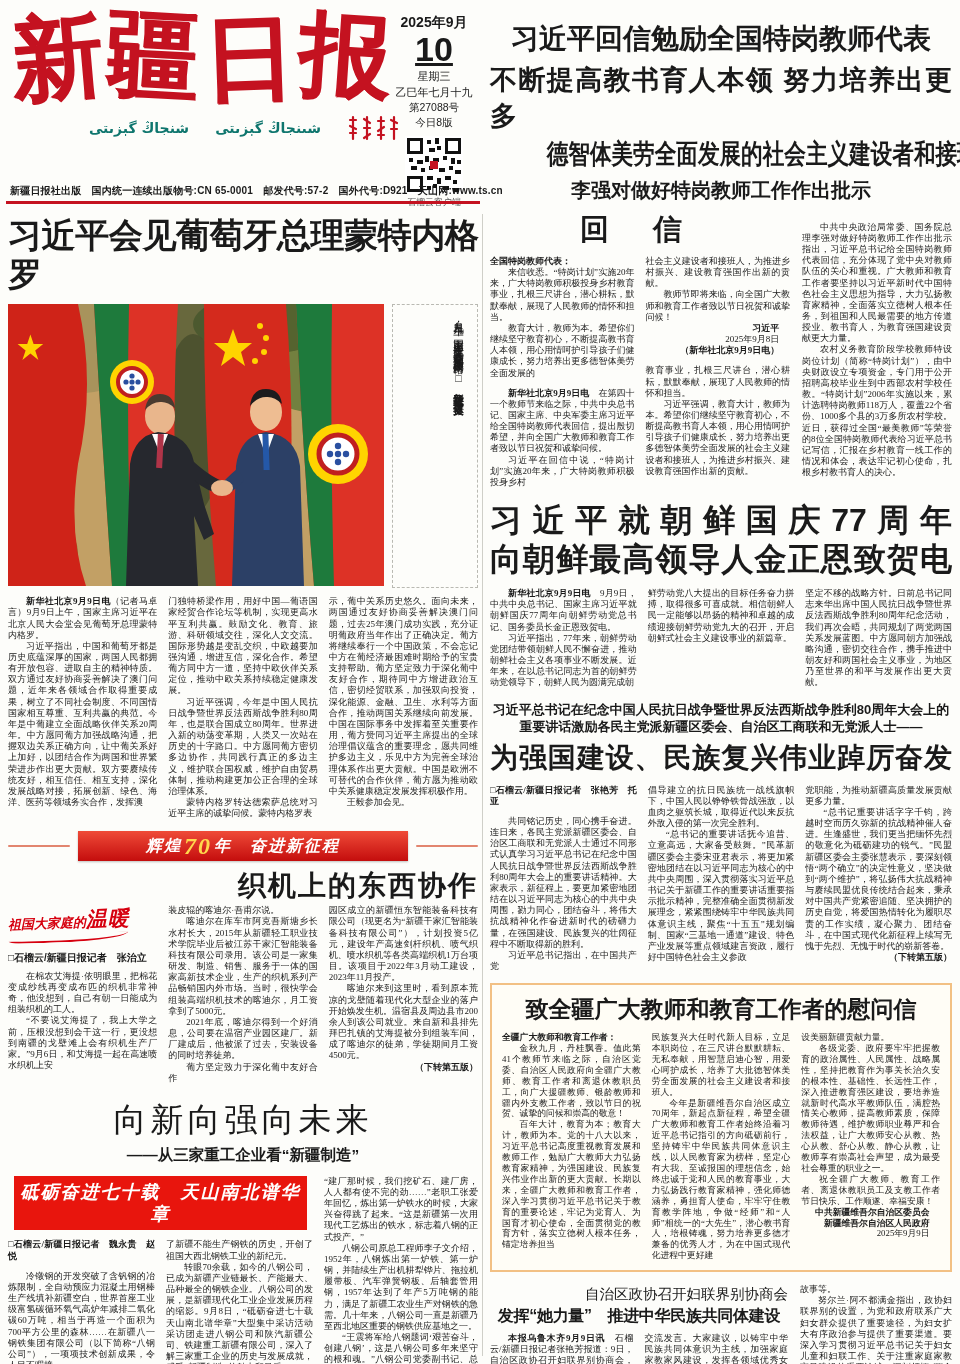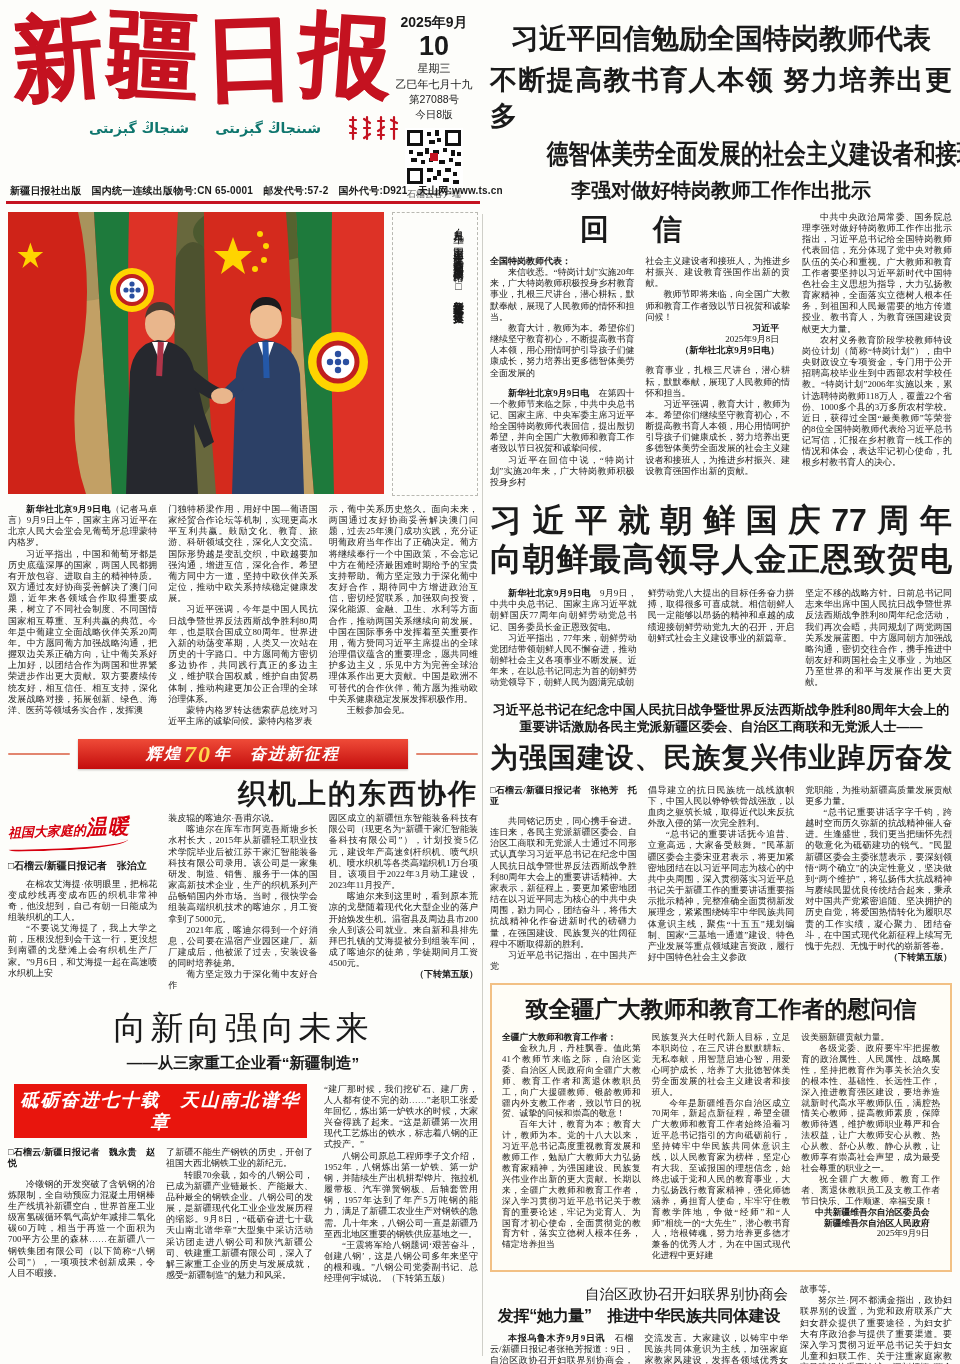--- a/index.html
+++ b/index.html
@@ -27,21 +27,21 @@
   .mc2{transform:rotate(-2deg) translateY(3px);}
   .mc3{transform:rotate(4deg);}
   .mast-scripts{display:flex;align-items:center;justify-content:center;gap:26px;margin-top:8px;height:30px;}
   .mast-script{color:#0f766e;font-weight:bold;font-size:14px;font-family:"DejaVu Sans",sans-serif;}
   .publine{position:absolute;left:10px;top:184px;width:468px;font-size:10px;font-weight:bold;
            font-family:"Liberation Sans","DejaVu Sans",sans-serif;letter-spacing:.2px;white-space:nowrap;}
   .redrule{position:absolute;left:6px;top:201px;width:474px;height:3px;background:#c41220;}
   .dateblock{position:absolute;left:388px;top:14px;width:92px;text-align:center;
              font-family:"Liberation Sans","DejaVu Sans",sans-serif;}
   .d1{font-size:14px;font-weight:bold;}
-  .d2{font-size:27px;font-weight:bold;line-height:1.05;}
+  .d2{font-size:34px;font-weight:bold;line-height:1.05;text-decoration:underline;}
   .d3{font-size:11px;margin-top:1px;}
   .d4{font-size:10.5px;margin-top:1px;}
   .qr{margin:6px auto 0;display:block;}
   .qrcap{font-size:9px;color:#555;margin-top:2px;}
   .vdivider{position:absolute;left:482px;top:214px;width:1px;height:1142px;background:#cfcfc8;}
   
   .left-half{position:absolute;left:8px;top:212px;width:470px;}
   .right-half{position:absolute;left:490px;top:10px;width:462px;}
   
   .lead-h{font-family:"Liberation Sans","DejaVu Sans",sans-serif;font-weight:900;font-size:34px;
@@ -78,21 +78,21 @@
   
   .t-kicker{font-family:"Liberation Sans","DejaVu Sans",sans-serif;font-weight:bold;font-size:28px;
             text-align:center;margin:10px 0 4px;letter-spacing:0px;}
   .t-main1{font-family:"Liberation Sans","DejaVu Sans",sans-serif;font-weight:900;font-size:27px;
            text-align:justify;text-align-last:justify;margin:2px 0;}
   .t-main2{text-align:center;margin:2px 0;white-space:nowrap;}
   .t-main2 span{display:inline-block;font-family:"Liberation Sans","DejaVu Sans",sans-serif;font-weight:900;
            font-size:27px;transform:scaleX(.8);transform-origin:50% 50%;letter-spacing:0;}
   .t-sub{font-family:"Liberation Sans","DejaVu Sans",sans-serif;font-weight:bold;font-size:20px;
          text-align:center;margin:5px 0 8px;}
-  .letter-sec{display:flex;gap:12px;margin-top:4px;}
+  .letter-sec{display:flex;gap:12px;margin-top:4px;align-items:center;}
   .letter-left{width:300px;flex:none;}
   .letter-title{font-family:"Liberation Sans","DejaVu Sans",sans-serif;font-weight:900;font-size:29px;
                 text-align:center;letter-spacing:18px;margin:0 0 8px;}
   .rcol3{flex:1;min-width:0;}
   
   .dprk{margin-top:13px;}
   .dprk-h{font-family:"Liberation Sans","DejaVu Sans",sans-serif;font-weight:900;font-size:32px;line-height:1.22;
           text-align:justify;text-align-last:justify;}
   .dprk .cols{margin-top:9px;}
   
@@ -183,20 +183,21 @@
     </svg>
     <div class="qrcap">石榴云客户端</div>
   </div>
 
   <div class="publine">新疆日报社出版　国内统一连续出版物号:CN 65-0001　邮发代号:57-2　国外代号:D921　天山网:www.ts.cn</div>
   <div class="redrule"></div>
   <div class="vdivider"></div>
 
   <div class="left-half">
 
+    <h1 class="lead-h">习近平会见葡萄牙总理蒙特内格罗</h1>
 
     <div class="photo-row">
       <svg class="photo" viewBox="0 0 376 282" preserveAspectRatio="none">
         <rect width="376" height="282" fill="#c2a065"></rect>
         <ellipse cx="60" cy="40" rx="90" ry="50" fill="#a8935c"></ellipse>
         <ellipse cx="320" cy="50" rx="90" ry="60" fill="#72803f"></ellipse>
         <ellipse cx="255" cy="20" rx="70" ry="30" fill="#55632f"></ellipse>
         <rect x="150" y="0" width="70" height="282" fill="#4a5530" opacity=".75"></rect>
         <ellipse cx="185" cy="120" rx="30" ry="90" fill="#3c4527" opacity=".6"></ellipse>
         <ellipse cx="30" cy="250" rx="40" ry="40" fill="#8a6d2a"></ellipse>

